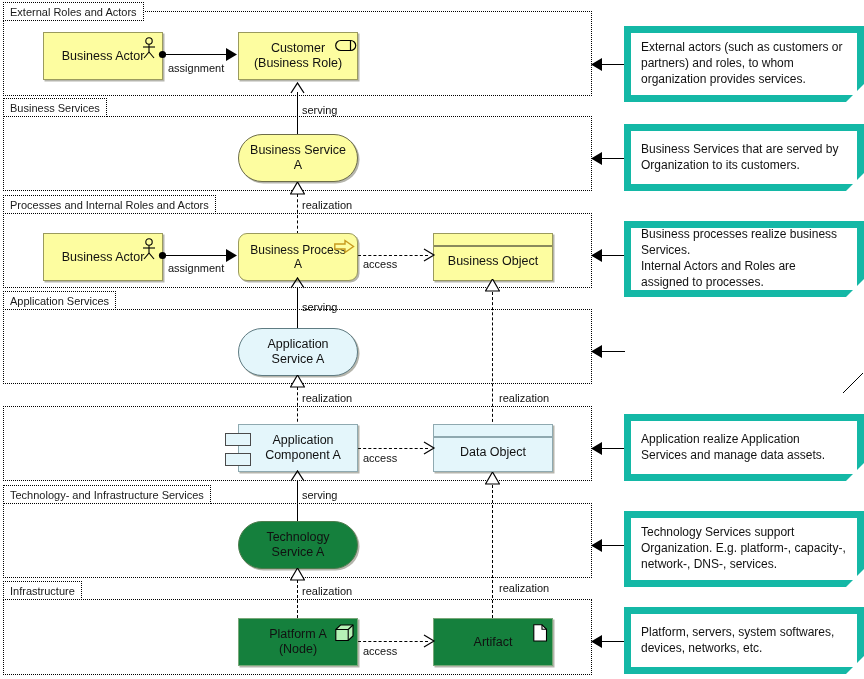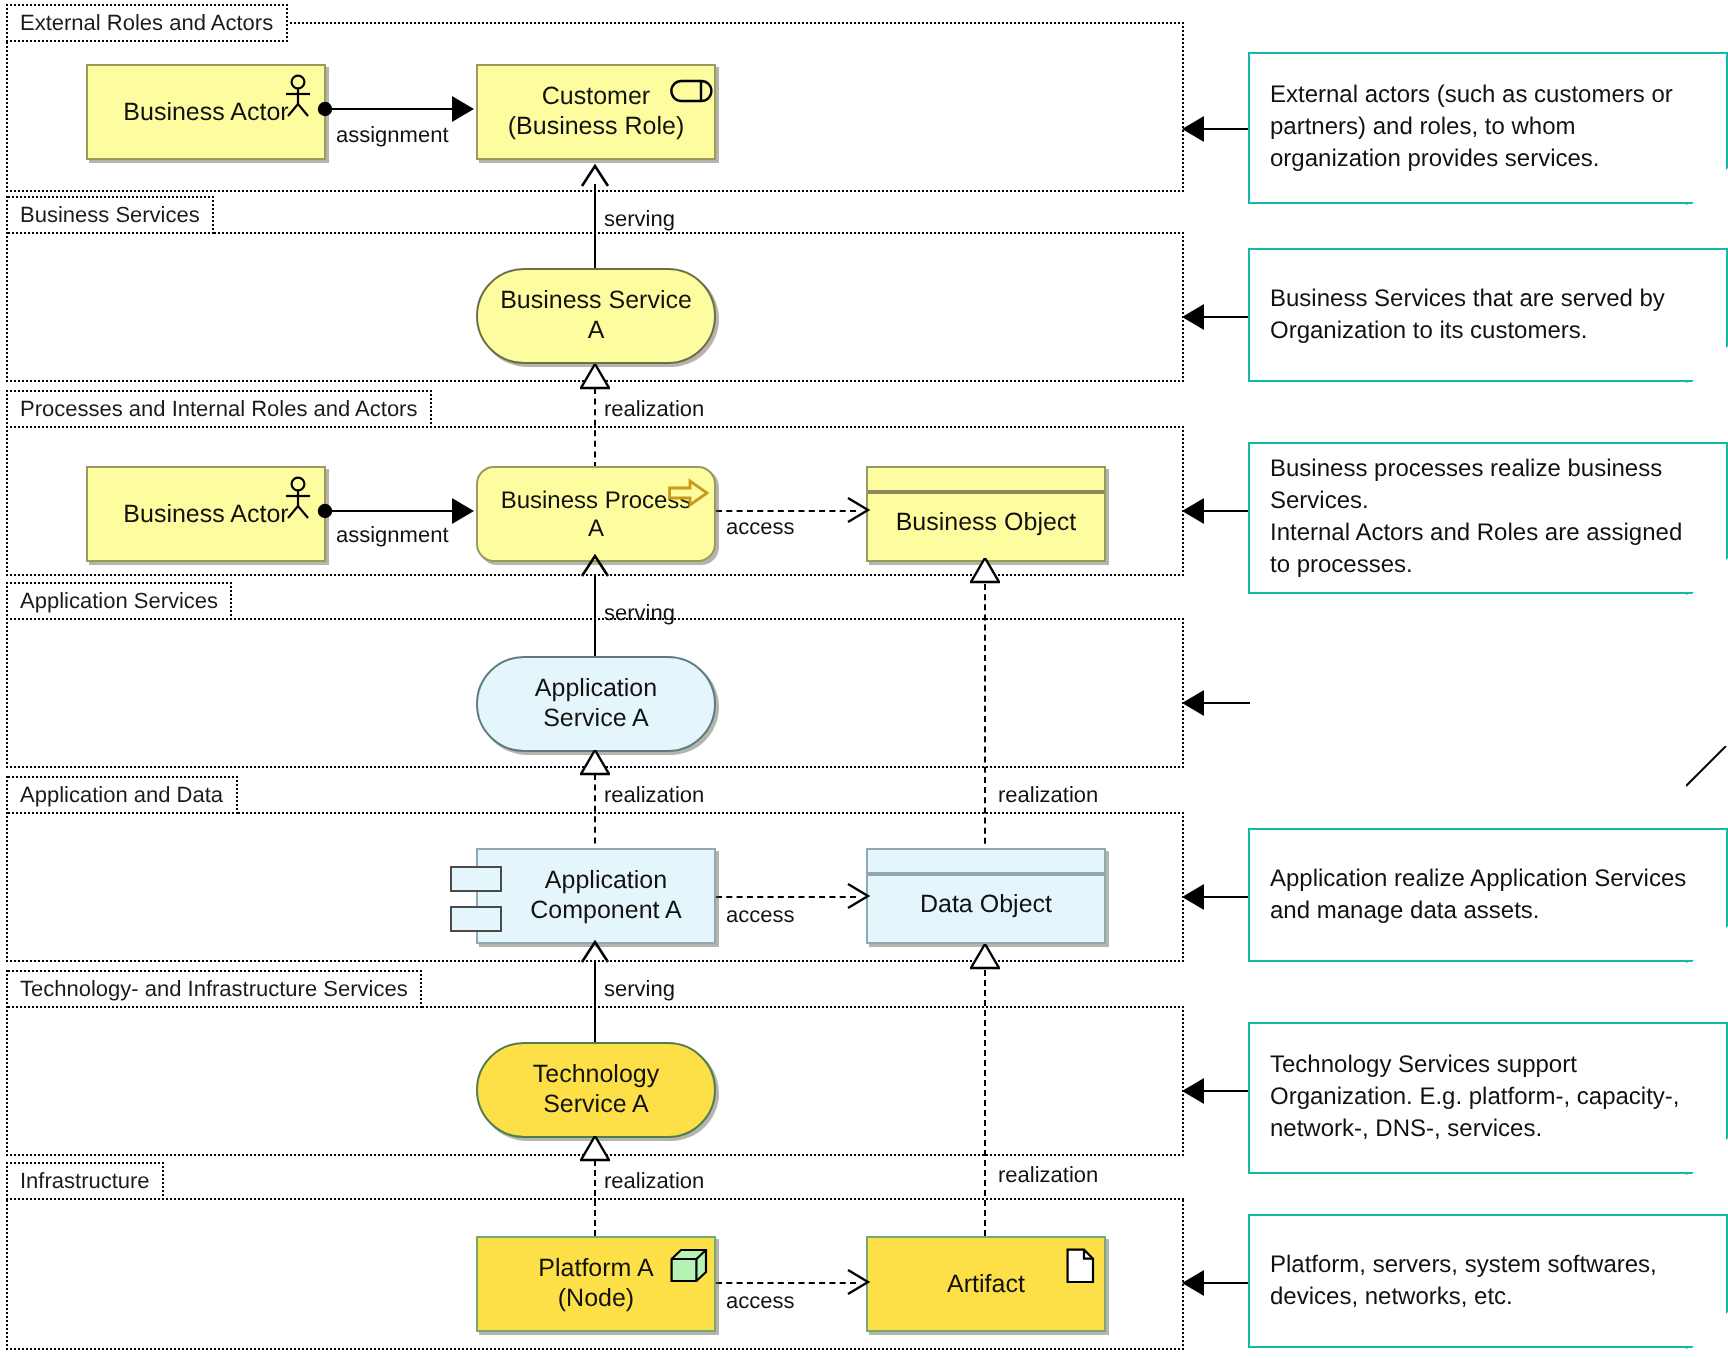--- a/index.html
+++ b/index.html
@@ -14,21 +14,21 @@
 
   
   .node{position:absolute;box-sizing:border-box;display:flex;align-items:center;
         justify-content:center;text-align:center;font-size:12.5px;color:#111;
         line-height:1.18;z-index:4;}
   .node .lbl{position:relative;z-index:3;padding:0 8px;}
 
   .rect{border:1px solid #8a8a5c;}
   .yellow{background:#fdfda0;border-color:#9a9a5e;}
   .blue{background:#e4f6fb;border-color:#8fa9b0;}
-  .green{background:#fde047;border-color:#78a878;}
+  .green{background:#15803d;border-color:#78a878;}
 
   .rounded{border-radius:9px;}
   .pill{border-radius:28px;}
 
   
   .shadow{box-shadow:1.5px 1.5px 0 rgba(90,90,70,.45);}
 
   
   .objline{position:absolute;left:0;right:0;top:11px;height:2px;background:#8a8a5c;}
   .objline.blue-l{background:#8fa9b0;}
@@ -45,21 +45,21 @@
   .v{width:1px;}
   .h{height:1px;}
   .dot-v{position:absolute;width:0;border-left:1px dashed #000;z-index:2;}
   .dash-h{position:absolute;height:0;border-top:1px dashed #000;z-index:2;}
 
   .edge-label{position:absolute;font-size:11px;color:#111;background:transparent;
               z-index:7;white-space:nowrap;}
 
   
   .note{position:absolute;width:240px;box-sizing:border-box;background:#fff;
-        border:1px solid #14b8a6;font-size:12px;color:#111;line-height:1.33;
+        border:7px solid #14b8a6;font-size:12px;color:#111;line-height:1.33;
         padding:8px 10px;display:flex;align-items:center;z-index:8;
         clip-path:polygon(0 0,100% 0,100% calc(100% - 18px),calc(100% - 18px) 100%,0 100%);}
   .note-inner{white-space:pre-line;}
 </style>
 </head>
 <body>
 
 <div id="canvas">
 
   <div class="band" style="top:11px;height:85px;"></div>
@@ -76,23 +76,20 @@
   <div class="band-label" style="top:195px;">
     <span>Processes and Internal Roles and Actors</span>
   </div>
 
   <div class="band" style="top:309px;height:75px;"></div>
   <div class="band-label" style="top:291px;">
     <span>Application Services</span>
   </div>
 
   <div class="band" style="top:406px;height:75px;"></div>
-  <div class="band-label" style="top:388px;">
-    <span>Application and Data</span>
-  </div>
 
   <div class="band" style="top:503px;height:75px;"></div>
   <div class="band-label" style="top:485px;">
     <span>Technology- and Infrastructure Services</span>
   </div>
 
   <div class="band" style="top:599px;height:76px;"></div>
   <div class="band-label" style="top:581px;">
     <span>Infrastructure</span>
   </div>

